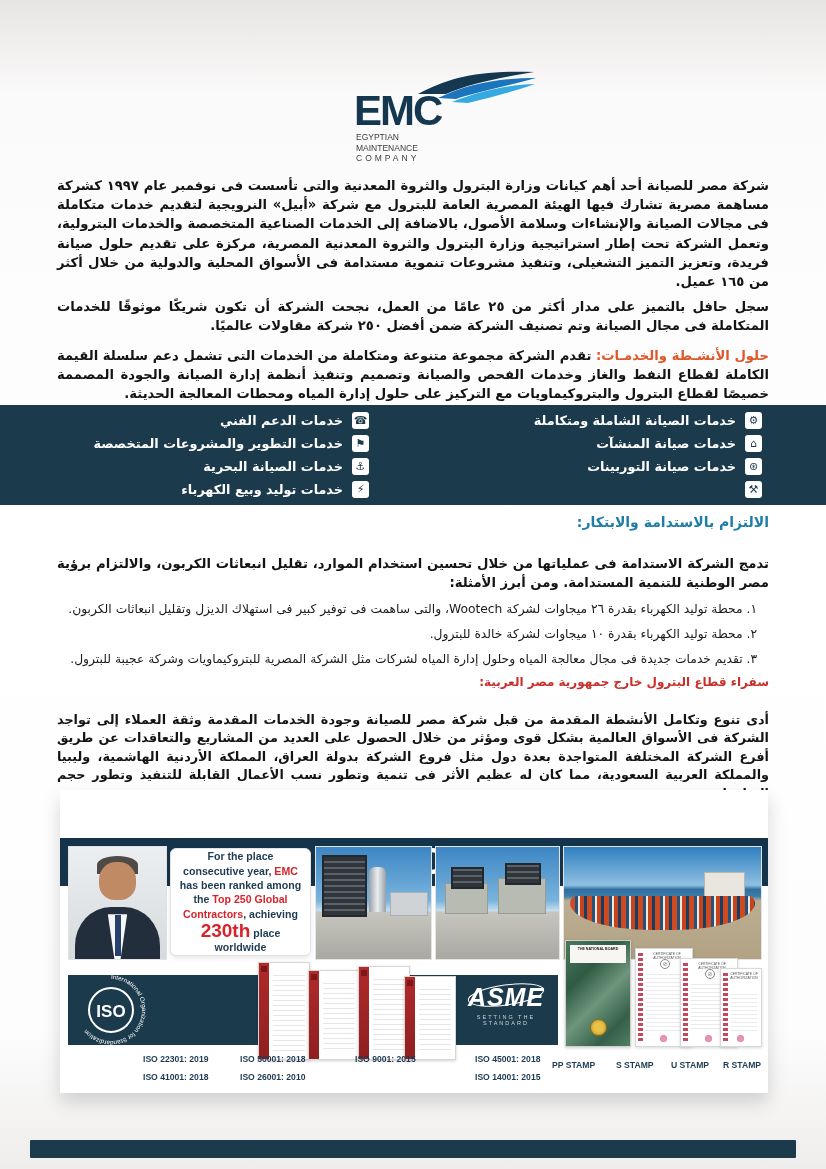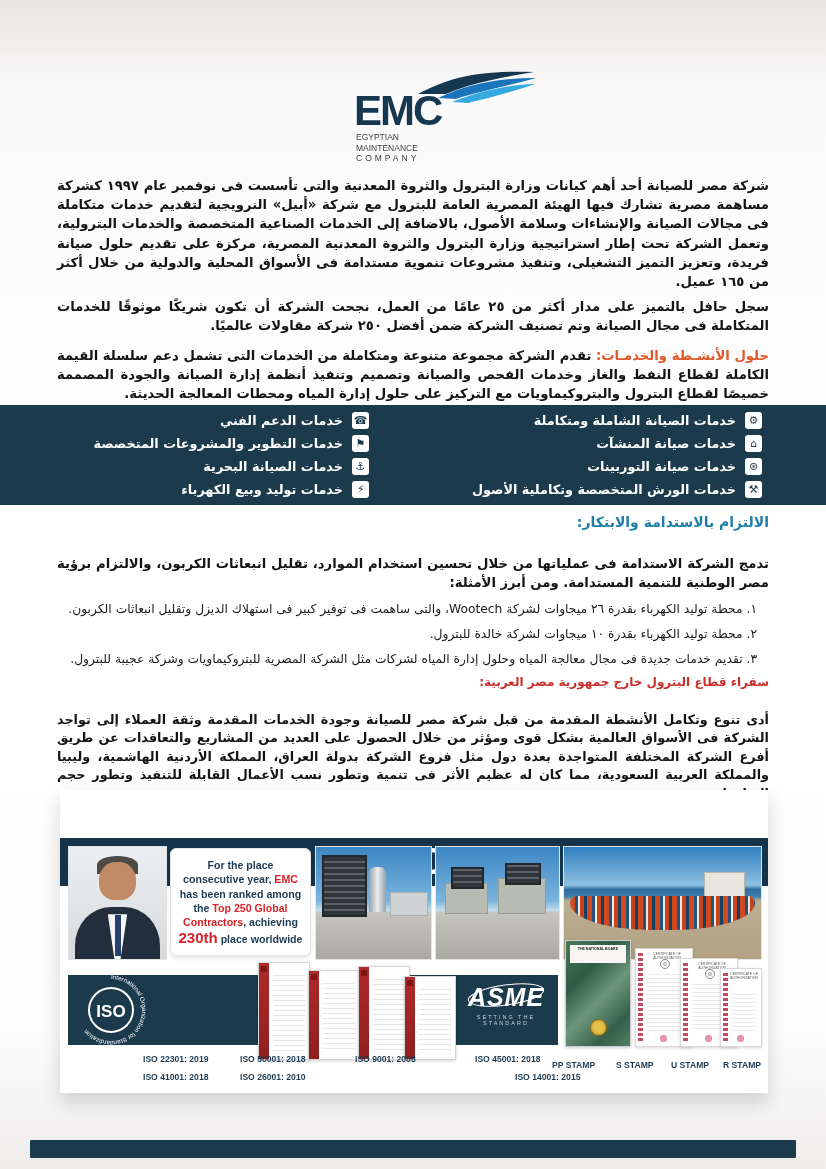--- a/index.html
+++ b/index.html
@@ -53,21 +53,21 @@
   .portrait .head{position:absolute;top:13%;left:31%;width:38%;height:34%;background:#c08a64;border-radius:46% 46% 42% 42%;}
   .portrait .suit{position:absolute;bottom:0;left:6%;width:88%;height:46%;background:#232e3c;border-radius:42% 42% 0 0/75% 75% 0 0;}
   .portrait .shirt{position:absolute;bottom:0;left:40%;width:20%;height:40%;background:#f5f6f7;
                    clip-path:polygon(0 0,100% 0,66% 100%,34% 100%);}
   .portrait .tie{position:absolute;bottom:3%;left:47.5%;width:6%;height:36%;background:#27406e;}
   .rank-box{position:absolute;left:110px;top:58px;width:141px;height:108px;background:#fff;border:1px solid #e3e3e3;
             border-radius:6px;box-shadow:0 2px 5px rgba(0,0,0,.10);display:flex;align-items:center;justify-content:center;
             text-align:center;padding:2px 6px;box-sizing:border-box;}
   .rank-box .txt{font-family:"Liberation Sans",sans-serif;font-weight:bold;color:#1d3a52;font-size:10.6px;line-height:1.35;}
   .rank-box .red{color:#d8232a;}
-  .rank-box .big{font-size:15px;line-height:1;text-align:center;}
+  .rank-box .big{font-size:19px;line-height:1;text-align:center;}
   .ph{position:absolute;top:56px;height:112px;overflow:hidden;border:1px solid #e4e4e4;
       background:linear-gradient(180deg,#3d86c4 0%,#79b4dd 48%,#c8dfee 57%,#c6c6bf 58%,#a9a9a1 100%);}
   .ph1{left:255px;width:115px;}
   .ph2{left:375px;width:123px;}
   .ph3{left:503px;width:197px;background:linear-gradient(180deg,#2f7fc0 0%,#8fc0e2 34%,#2e6e9e 38%,#3d7dab 44%,#bcae92 48%,#b3a284 100%);}
   .st{position:absolute;}
   .lattice{background:repeating-linear-gradient(0deg,#2f353b 0 4px,#5a6168 4px 6px);border:2px solid #23282d;}
   .cyl{background:linear-gradient(90deg,#98a0a6,#e9edf0 50%,#98a0a6);border-radius:6px 6px 0 0;}
   .bldg{background:#cfd3d6;border:1px solid #a9b0b6;}
   .unit{background:#b7bbb2;border:1px solid #979c93;}
@@ -149,21 +149,20 @@
       <div class="srow">
         <span class="tile">⌂</span>
         <span class="lbl">خدمات صيانة المنشآت</span>
       </div>
       <div class="srow">
         <span class="tile">⊛</span>
         <span class="lbl">خدمات صيانة التوربينات</span>
       </div>
       <div class="srow">
         <span class="tile">⚒</span>
-        <span class="lbl">خدمات الورش المتخصصة وتكاملية الأصول</span>
       </div>
     </div>
     <div class="col left">
       <div class="srow">
         <span class="tile">☎</span>
         <span class="lbl">خدمات الدعم الفني</span>
       </div>
       <div class="srow">
         <span class="tile">⚑</span>
         <span class="lbl">خدمات التطوير والمشروعات المتخصصة</span>
@@ -289,25 +288,25 @@
     </div>
     <div class="nbcert" style="left:660px;top:178px;width:40px;height:77px;">
       <div class="vred"></div>
       <div class="ttl">CERTIFICATE OF AUTHORIZATION</div>
       <div class="lines"></div>
       <div class="pink"></div>
     </div>
 
     <span class="lab" style="left:83px;top:264px;">ISO 22301: 2019</span>
     <span class="lab" style="left:180px;top:264px;">ISO 50001: 2018</span>
-    <span class="lab" style="left:295px;top:264px;">ISO  9001: 2008</span>
+    <span class="lab" style="left:295px;top:264px;">ISO  9001: 2015</span>
     <span class="lab" style="left:415px;top:264px;">ISO 45001: 2018</span>
     <span class="lab" style="left:83px;top:282px;">ISO 41001: 2018</span>
     <span class="lab" style="left:180px;top:282px;">ISO 26001: 2010</span>
-    <span class="lab" style="left:415px;top:282px;margin-left:40px;">ISO 14001: 2015</span>
+    <span class="lab" style="left:415px;top:282px;">ISO 14001: 2015</span>
     <span class="lab" style="left:492px;top:270px;">PP STAMP</span>
     <span class="lab" style="left:556px;top:270px;text-align:center;">S STAMP</span>
     <span class="lab" style="left:611px;top:270px;">U STAMP</span>
     <span class="lab" style="left:663px;top:270px;">R STAMP</span>
   </div>
 
   <div class="footer-bar"></div>
 </div>
 
 </body></html>

